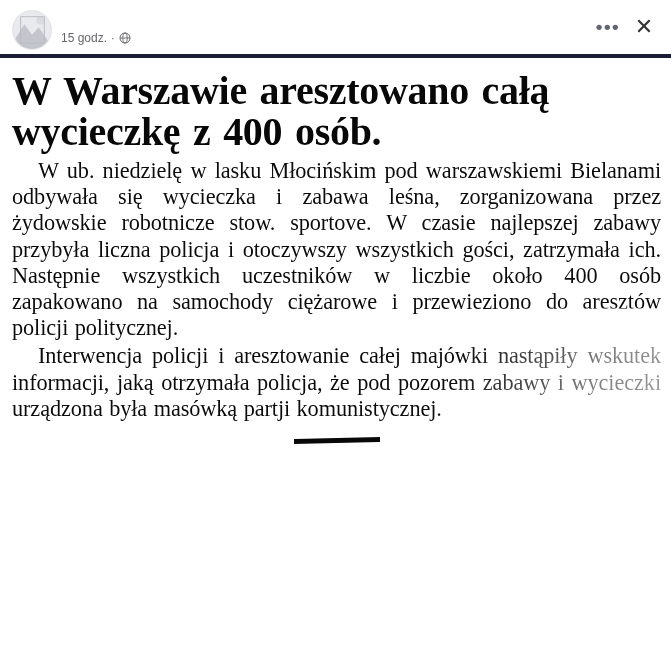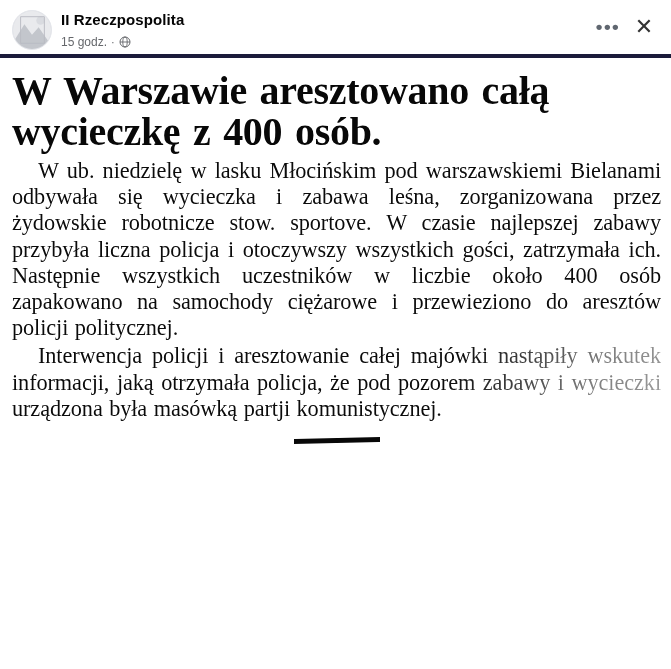--- a/index.html
+++ b/index.html
@@ -54,21 +54,21 @@
   .page-name {
     font-size: 15px;
     font-weight: bold;
     color: #050505;
     line-height: 18px;
     letter-spacing: .1px;
   }
   .meta-line {
     display: flex;
     align-items: center;
-    margin-top: 6px;
+    margin-top: 20px;
     color: #65676b;
     font-size: 12px;
     line-height: 14px;
   }
   .meta-sep {
     margin: 0 4px;
     font-size: 11px;
     color: #65676b;
   }
   .globe-icon {
@@ -192,21 +192,20 @@
   <div class="post-header">
     <div class="avatar">
       <svg class="av-shape" viewBox="0 0 40 40">
         <rect x="0" y="0" width="40" height="40" fill="#e9eaed"></rect>
         <path d="M2 30 L12 14 L20 25 L27 17 L38 33 L38 40 L2 40 Z" fill="#c3c6cc"></path>
         <circle cx="29" cy="10" r="4.5" fill="#d9dbe0"></circle>
         <path d="M8 6 L33 6 L33 34 L8 34 Z" fill="none" stroke="#b9bcc3" stroke-width="1"></path>
       </svg>
     </div>
     <div class="header-text">
-      <div class="page-name">II Rzeczpospolita</div>
       <div class="meta-line">
         <span>15 godz.</span>
         <span class="meta-sep">·</span>
         <span class="globe-icon">
           <svg viewBox="0 0 12 12" width="12" height="12">
             <circle cx="6" cy="6" r="5" fill="none" stroke="#65676b" stroke-width="1"></circle>
             <ellipse cx="6" cy="6" rx="2.2" ry="5" fill="none" stroke="#65676b" stroke-width="0.9"></ellipse>
             <line x1="1" y1="6" x2="11" y2="6" stroke="#65676b" stroke-width="0.9"></line>
           </svg>
         </span>

